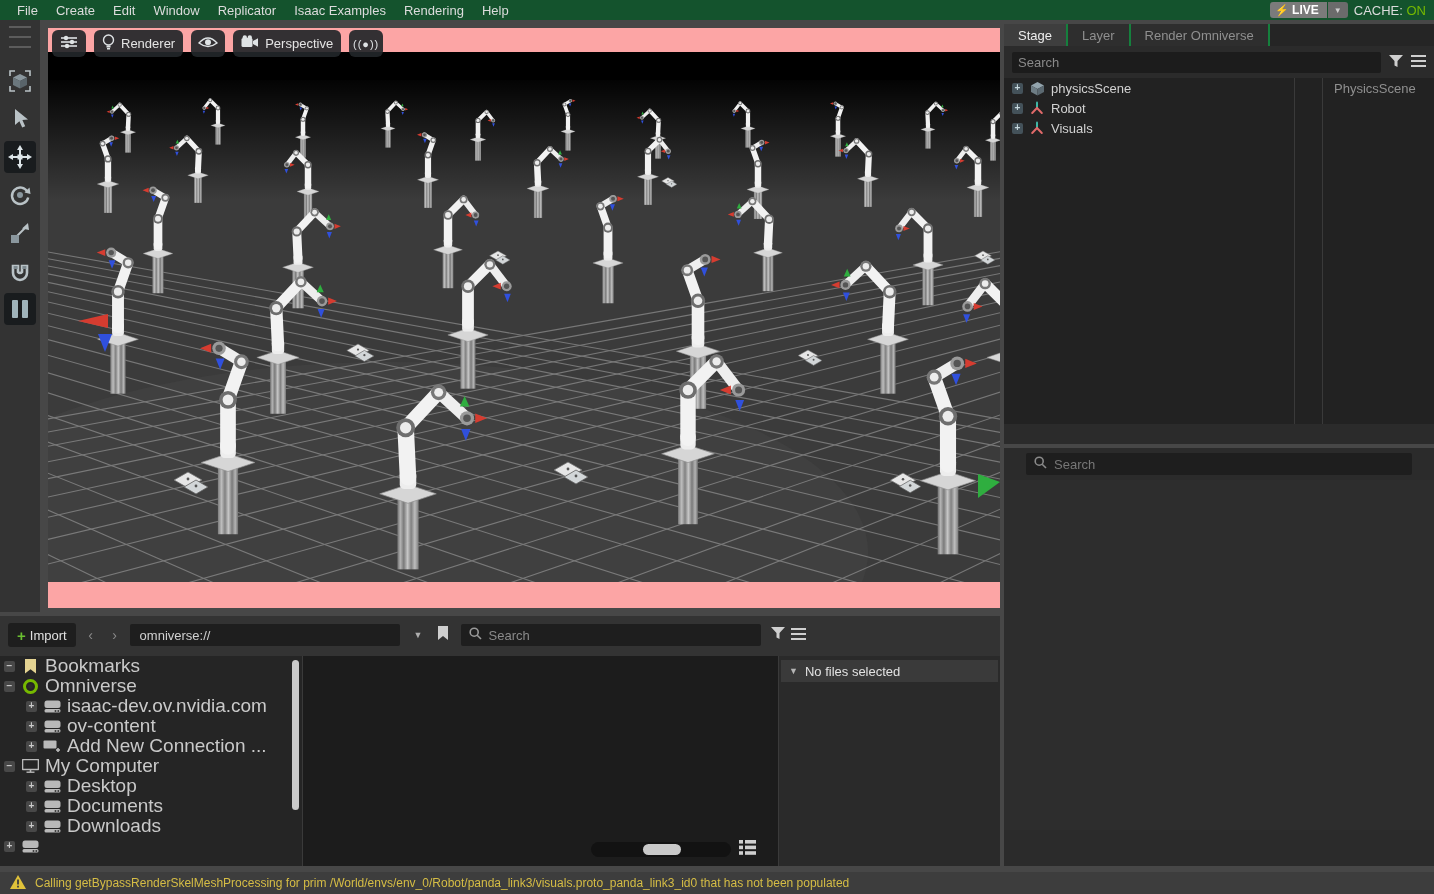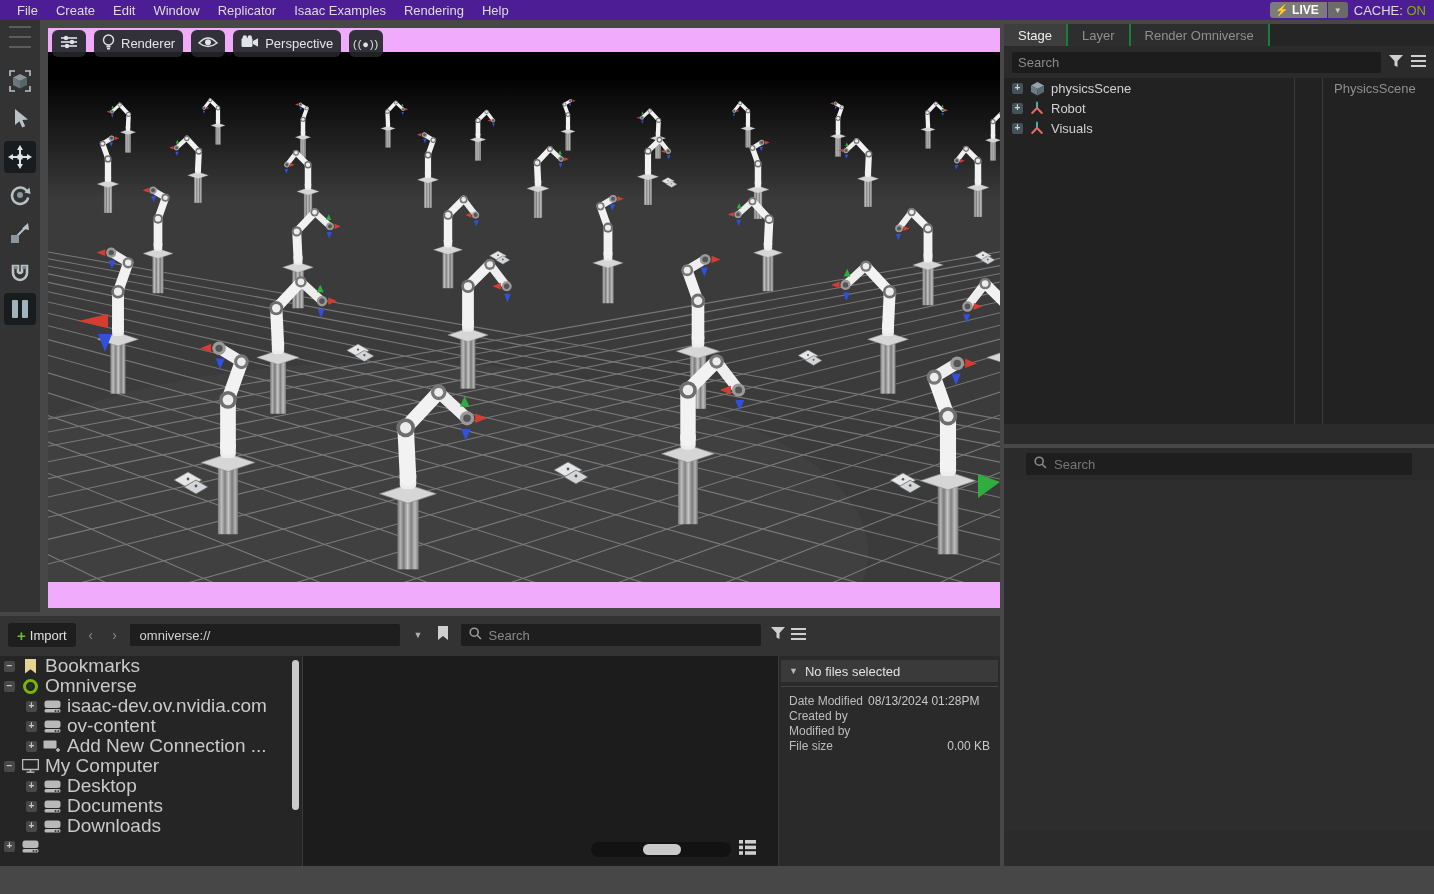--- a/index.html
+++ b/index.html
@@ -4,42 +4,42 @@
 <style>
   * { box-sizing: border-box; margin:0; padding:0; }
   html,body { background:#222; }
   .app {
     position:relative; width:1434px; height:894px; overflow:hidden;
     background:#474747; font-family:"Liberation Sans", sans-serif;
     color:#d8d8d8; font-size:13px; -webkit-font-smoothing:antialiased;
   }
   
   .menubar { position:absolute; left:0; top:0; width:1434px; height:20px;
-    background:#4c1d95; display:flex; align-items:center; padding-left:8px; }
+    background:#14532d; display:flex; align-items:center; padding-left:8px; }
   .menu-item { padding:0 9px; font-size:13px; color:#dcdcdc; cursor:default; }
   .menubar-right { position:absolute; right:4px; top:0; height:20px; display:flex; align-items:center; gap:6px; }
   .live-group { display:flex; height:16px; }
   .live-btn { background:#7b7b7b; border-radius:3px 0 0 3px; display:flex; align-items:center;
     padding:0 8px 0 5px; gap:3px; font-size:12px; font-weight:bold; color:#fff; }
   .live-bolt { color:#f0d232; font-size:11px; }
   .live-caret { background:#6b6b6b; border-radius:0 3px 3px 0; width:20px; margin-left:1px;
     display:flex; align-items:center; justify-content:center; color:#cfcfcf; font-size:8px; }
   .cache { font-size:13px; color:#dcdcdc; padding-right:4px; }
   .cache b { color:#76b900; font-weight:normal; }
   
   .ltoolbar { position:absolute; left:0; top:20px; width:40px; height:592px; background:#333333;
     display:flex; flex-direction:column; align-items:center; padding-top:6px; }
   .ltool { width:32px; height:32px; margin:3px 0; border-radius:4px; display:flex;
     align-items:center; justify-content:center; }
   .ltool.active { background:#191c1e; }
   .ltool svg { display:block; }
   .ltool-grip { height:22px; margin-bottom:14px; display:flex; flex-direction:column; justify-content:space-between; }
   .ltool-grip i { display:block; width:22px; height:2px; background:#5c5c5c; }
   
-  .viewport { position:absolute; left:48px; top:28px; width:952px; height:580px; background:#f0abfc; }
+  .viewport { position:absolute; left:48px; top:28px; width:952px; height:580px; background:#fca5a5; }
   .vp-scene { position:absolute; left:0; top:24px; width:952px; height:530px; }
   .vp-toolbar { position:absolute; left:4px; top:2px; height:28px; display:flex; gap:8px; z-index:5; }
   .vp-btn { background:rgba(34,38,41,0.92); border-radius:6px; height:27px; display:flex;
     align-items:center; padding:0 8px; gap:6px; color:#e4e4e4; font-size:13px; }
   .vp-btn.square { width:34px; justify-content:center; padding:0; }
   .vp-broadcast { font-size:11px; color:#dfe3e5; letter-spacing:1px; }
   
   .rpanel { position:absolute; left:1004px; width:430px; background:#2b2b2b; }
   .stage-panel { top:24px; height:420px; }
   .prop-panel { top:448px; height:418px; }
@@ -1253,36 +1253,28 @@
                 </g>
               </svg>
           </span>
         </div>
       </div>
       <div class="cb-details">
         <div class="details-header">
           <span class="details-caret">▼</span>
           <span>No files selected</span>
         </div>
-        <div class="details-rows" id="details-rows">
-            <div class="detail-row">
-              <span>Date Modified</span>
-              <span class="dval">08/13/2024 01:28PM</span>
-            </div>
-            <div class="detail-row">
-              <span>Created by</span>
-              <span class="dval"></span>
-            </div>
-            <div class="detail-row">
-              <span>Modified by</span>
-              <span class="dval"></span>
-            </div>
-            <div class="detail-row spread">
-              <span>File size</span>
-              <span class="dval">0.00 KB</span>
-            </div>
-          </div>
       </div>
     </div>
   </div>
 
+  <div class="statusbar">
+    <span>
+      <svg width="16" height="14" viewBox="0 0 16 14">
+          <polygon points="8,0 16,14 0,14" fill="#e0c23a"></polygon>
+          <rect x="7.1" y="4.5" width="1.8" height="5" fill="#3d3d3d"></rect>
+          <rect x="7.1" y="10.7" width="1.8" height="1.8" fill="#3d3d3d"></rect>
+        </svg>
+    </span>
+    <span class="status-msg">Calling getBypassRenderSkelMeshProcessing for prim /World/envs/env_0/Robot/panda_link3/visuals.proto_panda_link3_id0 that has not been populated</span>
+  </div>
 
 </div>
 
 </body></html>

